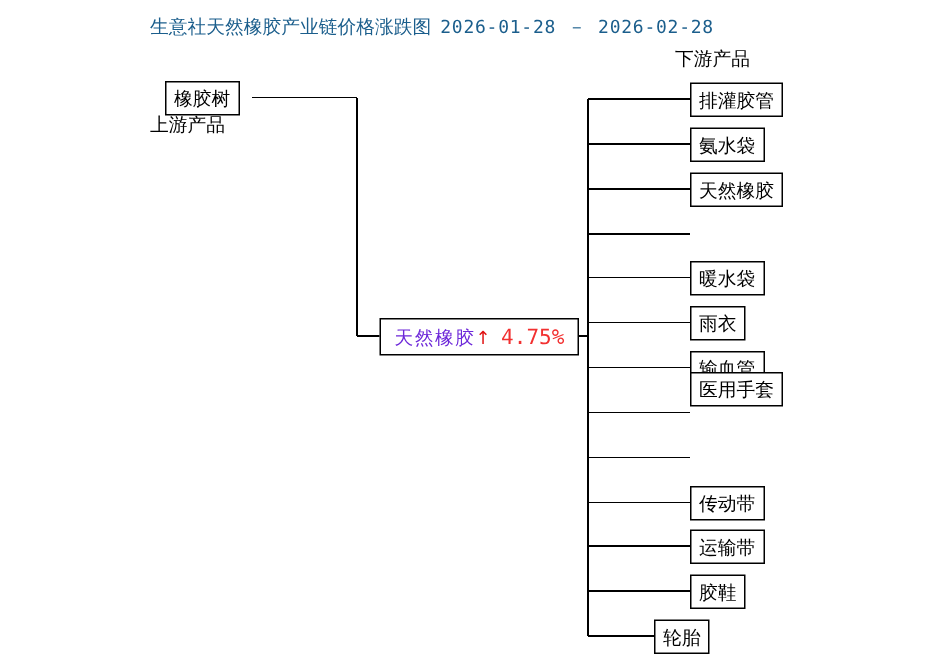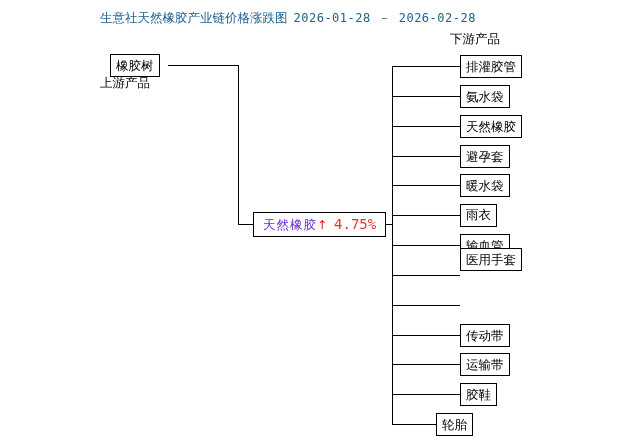--- a/index.html
+++ b/index.html
@@ -129,23 +129,22 @@
     <span>橡胶树</span>
   </div>
 
   <div class="node center" style="left:253px; top:212px;">
     <span class="nm">天然橡胶</span><span class="arrow">↑</span><span class="pct">4.75%</span>
   </div>
 
   <div class="node" style="left:460px; top:55px;"><span>排灌胶管</span></div>
   <div class="node" style="left:460px; top:85px;"><span>氨水袋</span></div>
   <div class="node" style="left:460px; top:115px;"><span>天然橡胶</span></div>
-  <div class="node" style="left:460px; top:145px;"><span>避孕套</span></div>
   <div class="node" style="left:460px; top:174px;"><span>暖水袋</span></div>
-  <div class="node" style="left:460px; top:204px;font-family:Liberation Serif, serif;"><span>雨衣</span></div>
+  <div class="node" style="left:460px; top:204px;"><span>雨衣</span></div>
   <div class="node" style="left:460px; top:234px;"><span>输血管</span></div>
   <div class="node" style="left:460px; top:248px;"><span>医用手套</span></div>
   <div class="node" style="left:460px; top:324px;"><span>传动带</span></div>
   <div class="node" style="left:460px; top:353px;"><span>运输带</span></div>
   <div class="node" style="left:460px; top:383px;"><span>胶鞋</span></div>
   <div class="node" style="left:436px; top:413px;"><span>轮胎</span></div>
 
 </div>
 
 </body></html>

